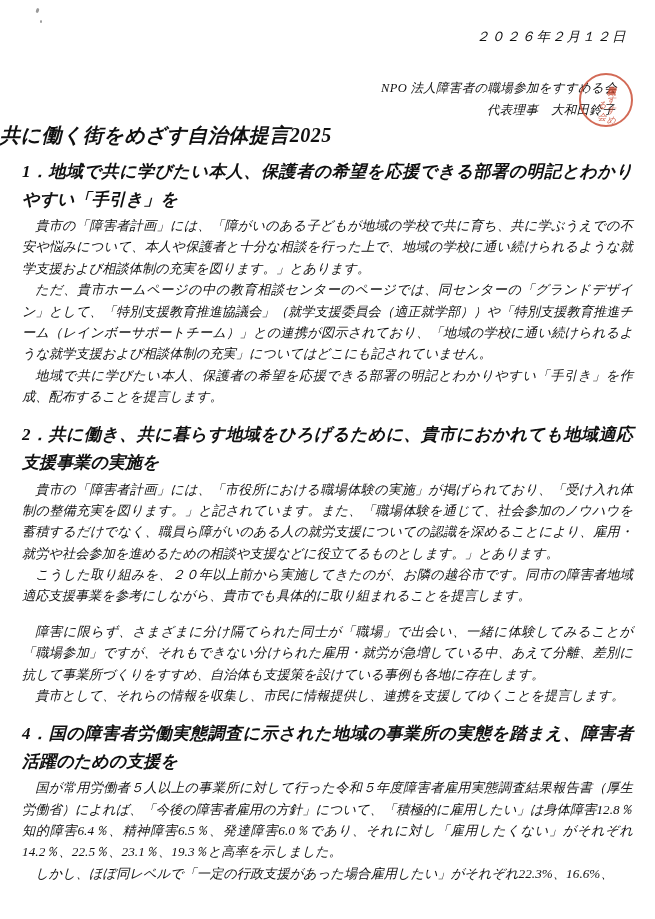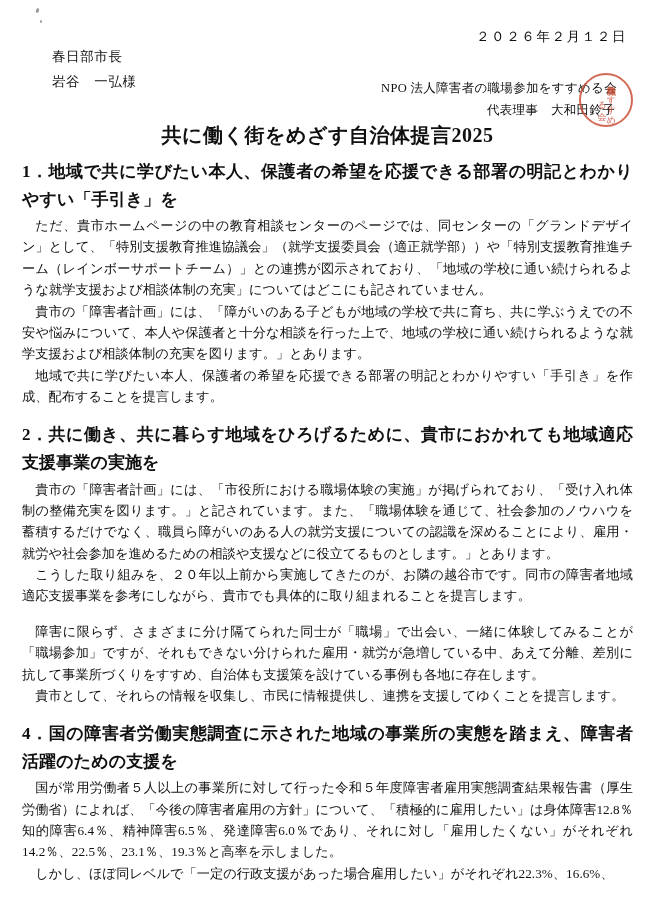--- a/index.html
+++ b/index.html
@@ -14,20 +14,21 @@
     color: #101010;
     position: relative;
     overflow: hidden;
   }
   .page {
     position: relative;
     width: 655px;
     height: 825px;
     padding: 0;
     box-sizing: border-box;
+    font-style: italic;
   }
   .speck {
     position: absolute;
     background: #9a9a9a;
     border-radius: 50%;
   }
   .speck.s1 { left: 36px; top: 8px; width: 3px; height: 5px; transform: rotate(20deg); }
   .speck.s2 { left: 40px; top: 20px; width: 2px; height: 3px; }
 
   .date-line {
@@ -85,21 +86,20 @@
     padding: 3px;
     box-sizing: border-box;
     overflow: hidden;
   }
 
   .doc-title {
     position: absolute;
     left: 0;
     right: 0;
     top: 122px;
-    text-align: center;
     font-size: 20px;
     font-weight: bold;
     letter-spacing: 0.5px;
   }
 
   .content {
     position: absolute;
     left: 22px;
     right: 22px;
     top: 158px;
@@ -128,40 +128,36 @@
 </head>
 <body>
 
 <div class="page">
 
   <span class="speck s1"></span>
   <span class="speck s2"></span>
 
   <div class="date-line">２０２６年２月１２日</div>
 
-  <div class="addressee">
-    <div>春日部市長</div>
-    <div class="name-indent">岩谷　一弘様</div>
-  </div>
 
   <div class="sender">
     <div>NPO 法人障害者の職場参加をすすめる会</div>
     <div class="line2">代表理事　大和田鈴子</div>
   </div>
 
   <div class="seal">職場参加をすすめる会</div>
 
   <div class="doc-title">共に働く街をめざす自治体提言2025</div>
 
   <div class="content">
 
     <div class="block">
       <div class="section-heading">1．地域で共に学びたい本人、保護者の希望を応援できる部署の明記とわかりやすい「手引き」を</div>
+      <p class="para">貴市の「障害者計画」には、「障がいのある子どもが地域の学校で共に育ち、共に学ぶうえでの不安や悩みについて、本人や保護者と十分な相談を行った上で、地域の学校に通い続けられるような就学支援および相談体制の充実を図ります。」とあります。</p>
       <p class="para">ただ、貴市ホームページの中の教育相談センターのページでは、同センターの「グランドデザイン」として、「特別支援教育推進協議会」（就学支援委員会（適正就学部））や「特別支援教育推進チーム（レインボーサポートチーム）」との連携が図示されており、「地域の学校に通い続けられるような就学支援および相談体制の充実」についてはどこにも記されていません。</p>
-      <p class="para">貴市の「障害者計画」には、「障がいのある子どもが地域の学校で共に育ち、共に学ぶうえでの不安や悩みについて、本人や保護者と十分な相談を行った上で、地域の学校に通い続けられるような就学支援および相談体制の充実を図ります。」とあります。</p>
       <p class="para">地域で共に学びたい本人、保護者の希望を応援できる部署の明記とわかりやすい「手引き」を作成、配布することを提言します。</p>
     </div>
 
     <div class="block">
       <div class="section-heading">2．共に働き、共に暮らす地域をひろげるために、貴市におかれても地域適応支援事業の実施を</div>
       <p class="para">貴市の「障害者計画」には、「市役所における職場体験の実施」が掲げられており、「受け入れ体制の整備充実を図ります。」と記されています。また、「職場体験を通じて、社会参加のノウハウを蓄積するだけでなく、職員ら障がいのある人の就労支援についての認識を深めることにより、雇用・就労や社会参加を進めるための相談や支援などに役立てるものとします。」とあります。</p>
       <p class="para">こうした取り組みを、２０年以上前から実施してきたのが、お隣の越谷市です。同市の障害者地域適応支援事業を参考にしながら、貴市でも具体的に取り組まれることを提言します。</p>
     </div>
 
     <div class="block">

